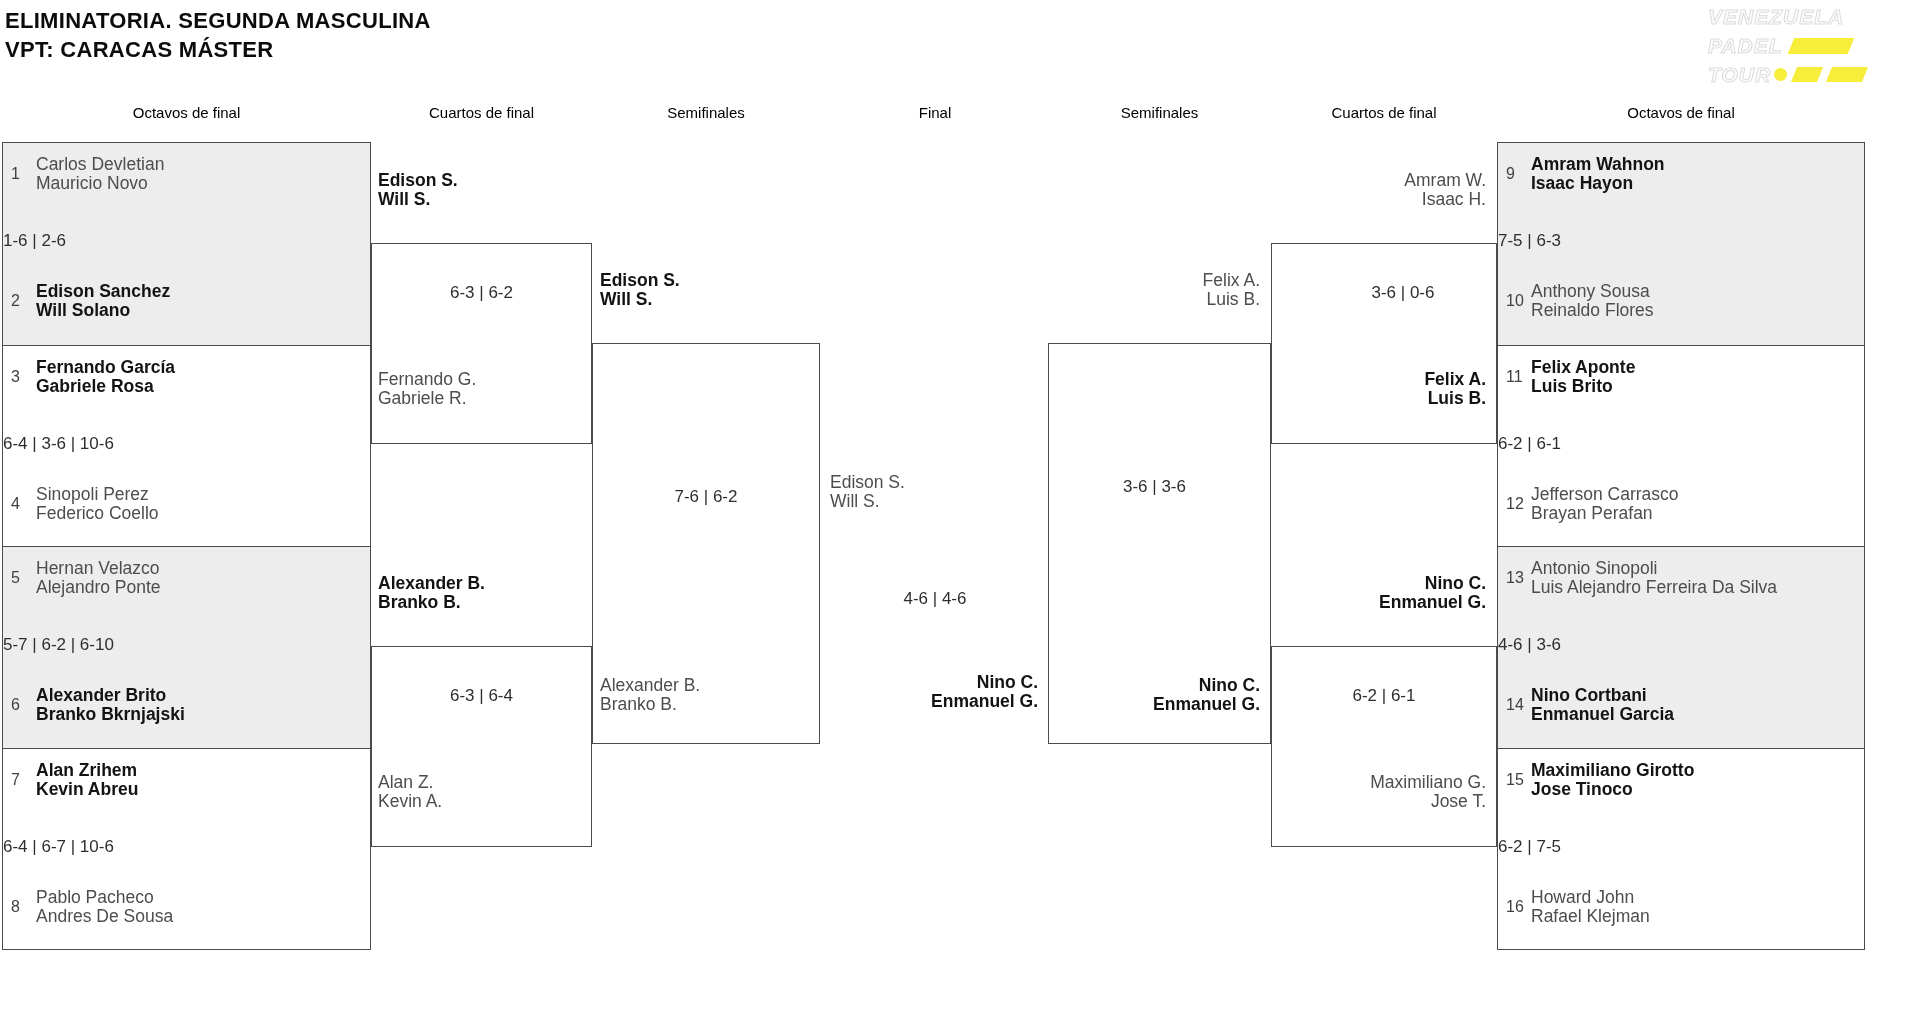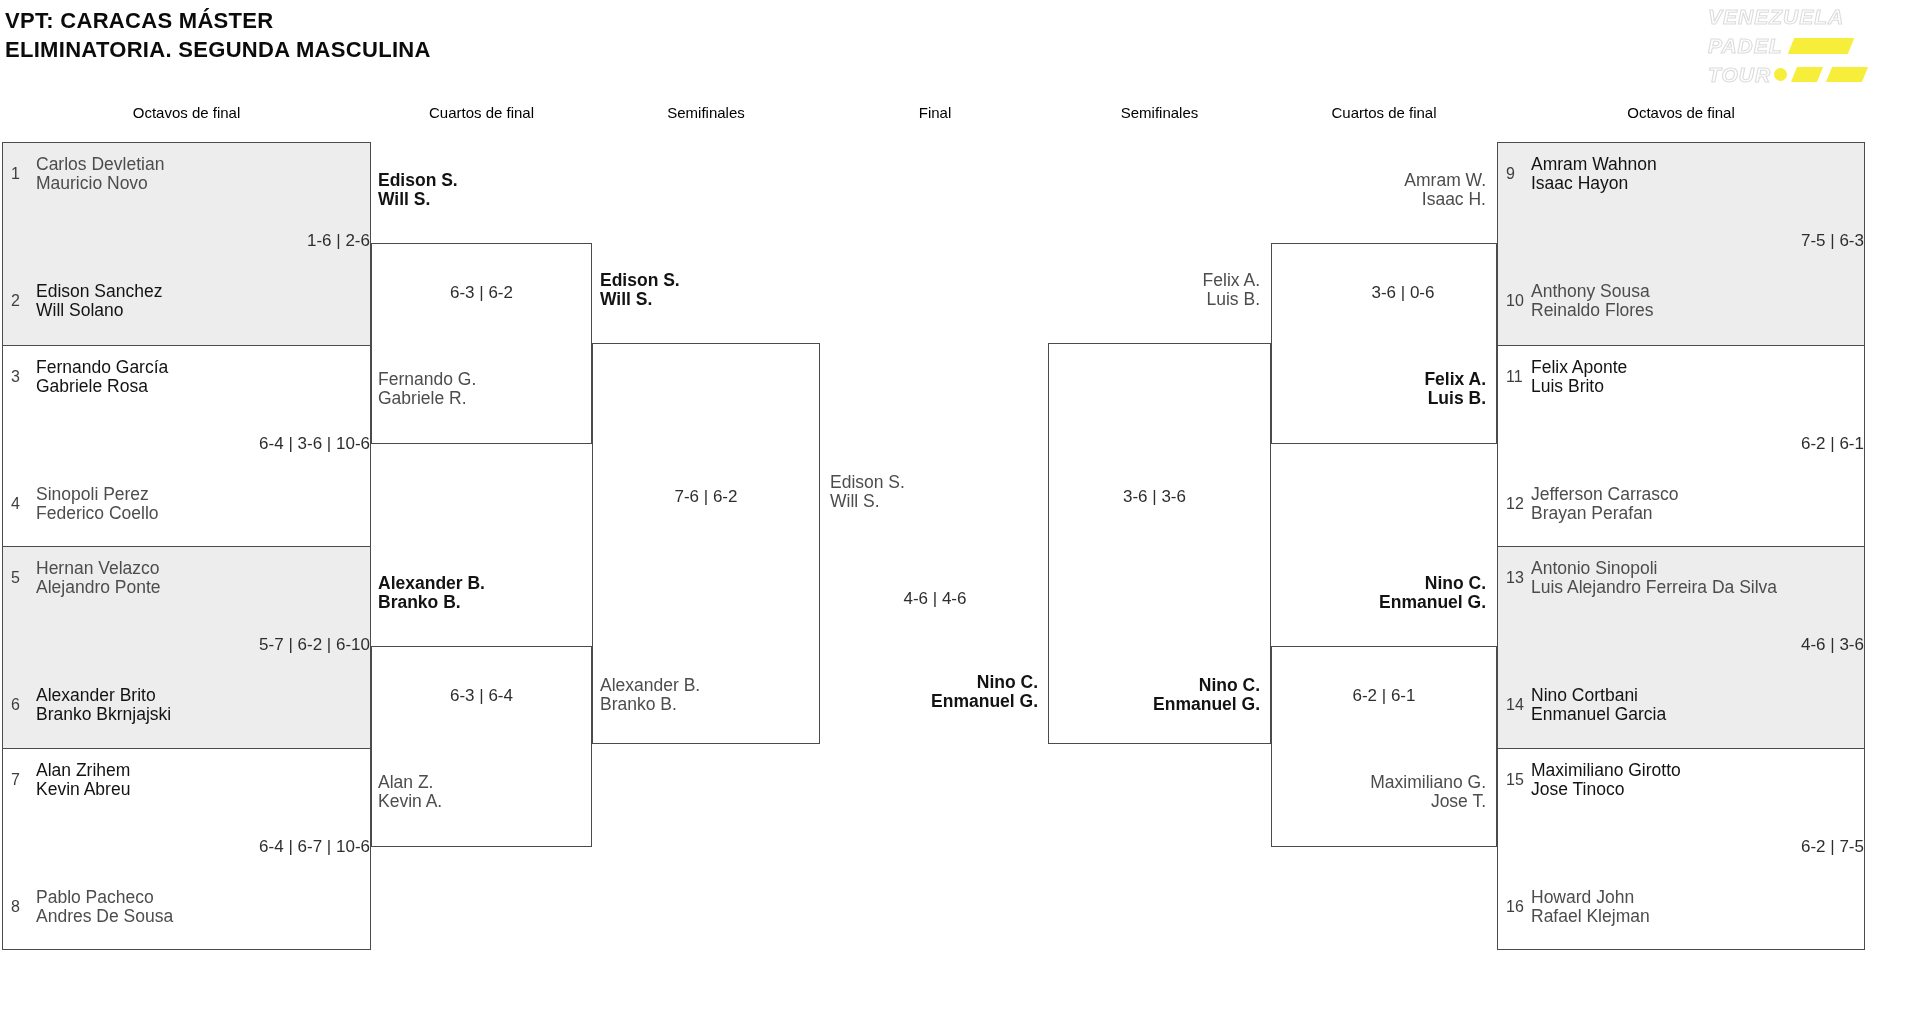--- a/index.html
+++ b/index.html
@@ -25,44 +25,44 @@
   .oct-col{position:absolute;border:1px solid #4b4b4b;background:#fff;box-sizing:border-box}
   .omatch{position:absolute;left:0;right:0;height:201.5px;box-sizing:border-box}
   .omatch.divider{border-top:1px solid #4b4b4b}
   .omatch.shaded{background:#ededed}
   .team{position:absolute;left:8px;right:8px;display:flex;align-items:center;gap:3px}
   .t-top{top:12px}
   .t-bot{top:139px}
   .seed{flex:none;width:22px;font-size:16px;color:#3f3f3f}
   .tnames{display:flex;flex-direction:column}
   .tn{font-size:17.5px;line-height:19px;color:#4d4d4d;white-space:nowrap}
-  .win .tn{font-weight:400;color:#131313}
-  .mscore{position:absolute;top:88px;left:0;right:0;text-align:right;
+  .win .tn{font-weight:700;color:#131313}
+  .mscore{position:absolute;top:88px;left:0;right:0;text-align:left;
           font-size:17px;color:#2e2e2e;white-space:nowrap}
 
   
   .rect{position:absolute;border:1px solid #4b4b4b;box-sizing:border-box;background:transparent}
 
   
   .rscore{position:absolute;text-align:center;font-size:17px;color:#2e2e2e;white-space:nowrap}
 
   
   .adv{position:absolute;font-size:17.5px;line-height:19px;white-space:nowrap}
   .adv.win div{font-weight:700;color:#131313}
   .adv.lose div{color:#4d4d4d}
   .adv.ralign{text-align:right}
 </style>
 </head>
 <body>
 
 <div class="stage">
 
   <div class="title">
+    <div>ELIMINATORIA. SEGUNDA MASCULINA</div>
     <div>VPT: CARACAS MÁSTER</div>
-    <div>ELIMINATORIA. SEGUNDA MASCULINA</div>
   </div>
 
   <div class="logo">
     <div class="logo-row">
       <span class="logo-txt">VENEZUELA</span>
     </div>
     <div class="logo-row">
       <span class="logo-txt">PADEL</span>
       <span class="bar" style="width:60px;height:16px;margin-left:8px"></span>
     </div>
@@ -286,21 +286,21 @@
   <div class="rscore" style="left:592px;width:228px;top:487px">7-6 | 6-2</div>
   <div class="adv lose" style="left:600px;top:676px">
     <div>Alexander B.</div>
     <div>Branko B.</div>
   </div>
 
   <div class="adv lose ralign" style="right:660px;top:271px">
     <div>Felix A.</div>
     <div>Luis B.</div>
   </div>
-  <div class="rscore" style="left:1048px;width:213px;top:487px">3-6 | 3-6</div>
+  <div class="rscore" style="left:1048px;width:213px;top:477px">3-6 | 3-6</div>
   <div class="adv win ralign" style="right:660px;top:676px">
     <div>Nino C.</div>
     <div>Enmanuel G.</div>
   </div>
 
   <div class="adv lose" style="left:830px;top:473px">
     <div>Edison S.</div>
     <div>Will S.</div>
   </div>
   <div class="rscore" style="left:822px;width:226px;top:589px">4-6 | 4-6</div>

